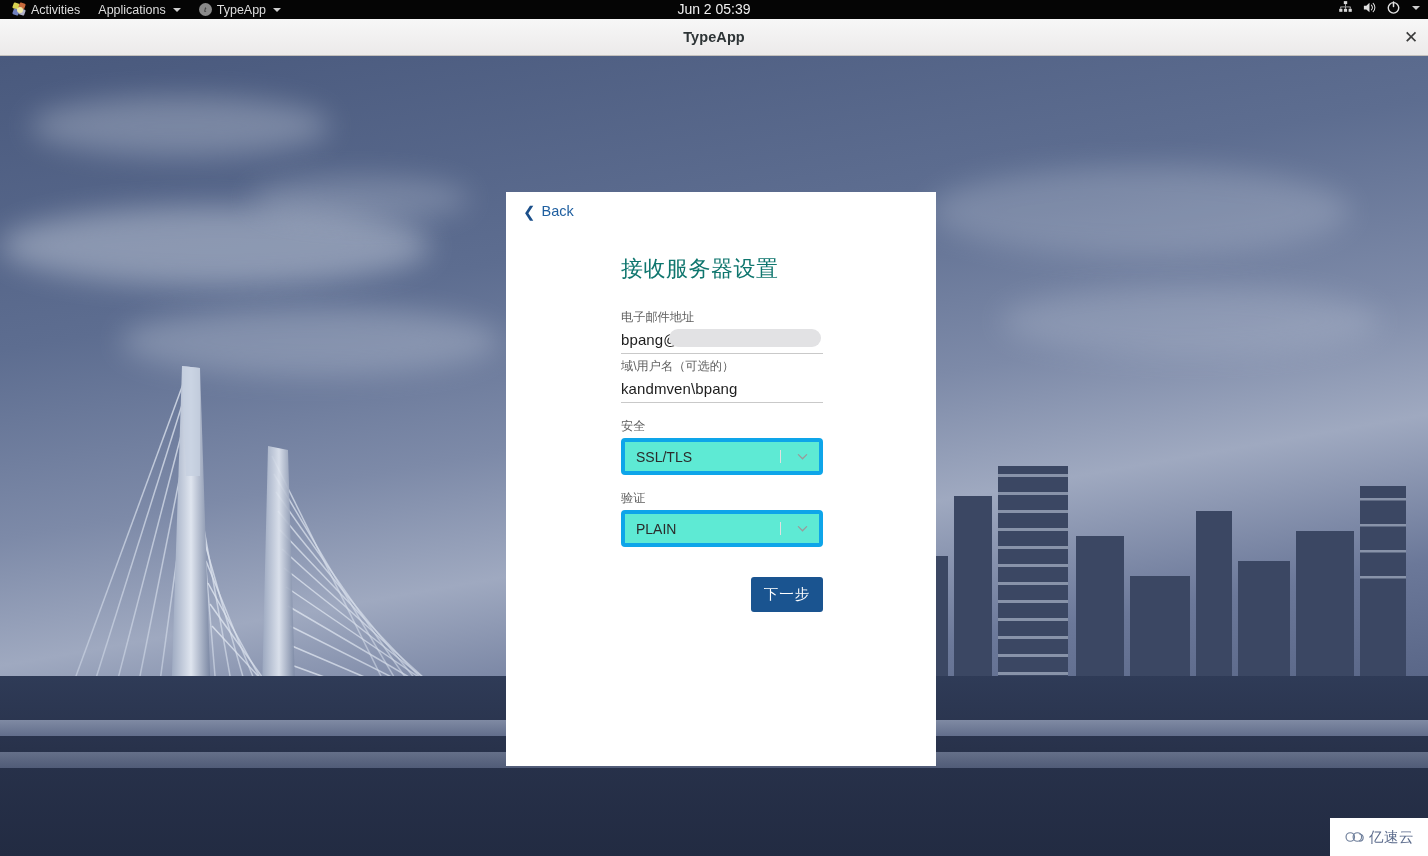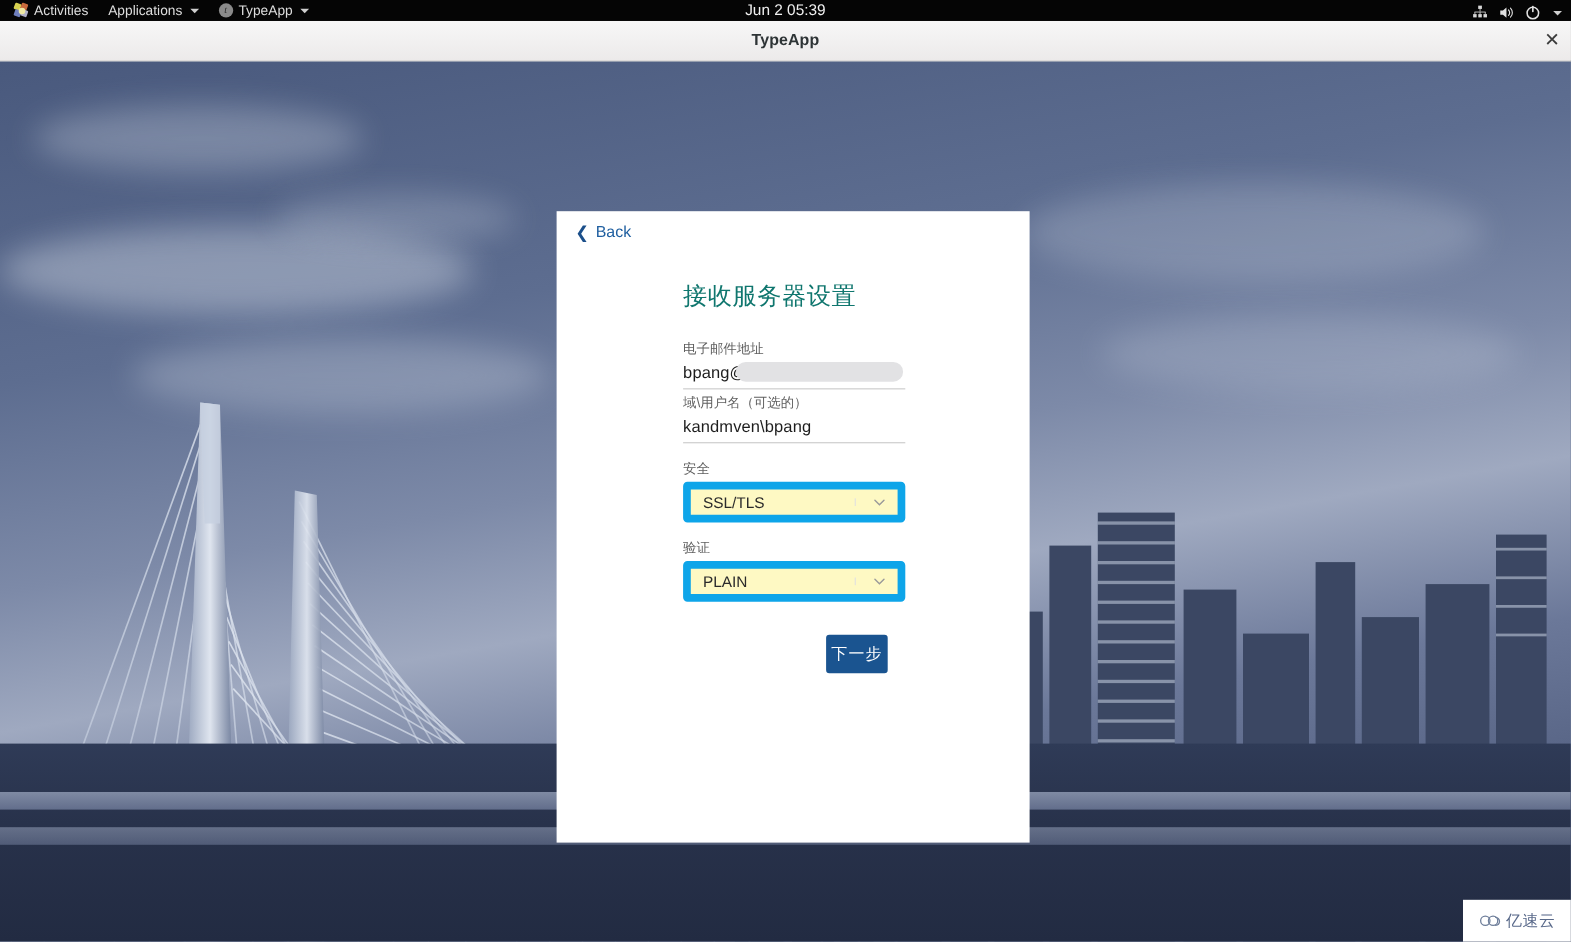--- a/index.html
+++ b/index.html
@@ -8,21 +8,21 @@
     overflow: hidden;
     font-family: "Liberation Sans", "DejaVu Sans", sans-serif;
     background: #000;
   }
 
   
   #topbar {
     position: absolute; top: 0; left: 0;
     width: 1428px; height: 19px;
     background: #050505;
-    display: flex; align-items: flex-end;
+    display: flex; align-items: flex-start;
     color: #e8e8e8;
     font-size: 12.5px;
     z-index: 50;
   }
   .tb-item {
     display: flex; align-items: center; gap: 5px;
     height: 19px; padding: 0 9px;
     color: #ddd; white-space: nowrap;
   }
   .tb-left { display: flex; align-items: center; margin-left: 4px; }
@@ -176,41 +176,41 @@
   #eye-icon {
     position: absolute; right: 12px; top: 6px;
     width: 17px; height: 17px; opacity: .55;
   }
 
   
   .sel-field { margin-top: 14px; }
   .sel-box {
     margin-top: 3px;
     height: 37px; width: 202px;
-    border: 7px solid #0ea5e9; border-radius: 4px;
-    background: #fef9c3;
+    border: 4px solid #0ea5e9; border-radius: 4px;
+    background: #5eead4;
     display: flex; align-items: center;
     position: relative;
   }
   .sel-val {
     padding-left: 11px; font-size: 14px; color: #2b2b2b;
   }
   .sel-sep {
     position: absolute; right: 38px; top: 8px; bottom: 8px;
     width: 1px; background: #e0e0e0;
   }
   .sel-arrow {
     position: absolute; right: 11px; top: 50%;
     width: 11px; height: 11px; margin-top: -6px;
     color: #9a9a9a;
   }
   #next-btn {
     margin-top: 30px;
     margin-left: 130px;
-    width: 56px; height: 35px;
+    width: 72px; height: 35px;
     background: #1a5490;
     color: #fff;
     border: none; border-radius: 3px;
     font-size: 14.5px; letter-spacing: 1px;
     font-family: "Liberation Sans", "DejaVu Sans", sans-serif;
     cursor: pointer;
   }
 
   
   #watermark {

